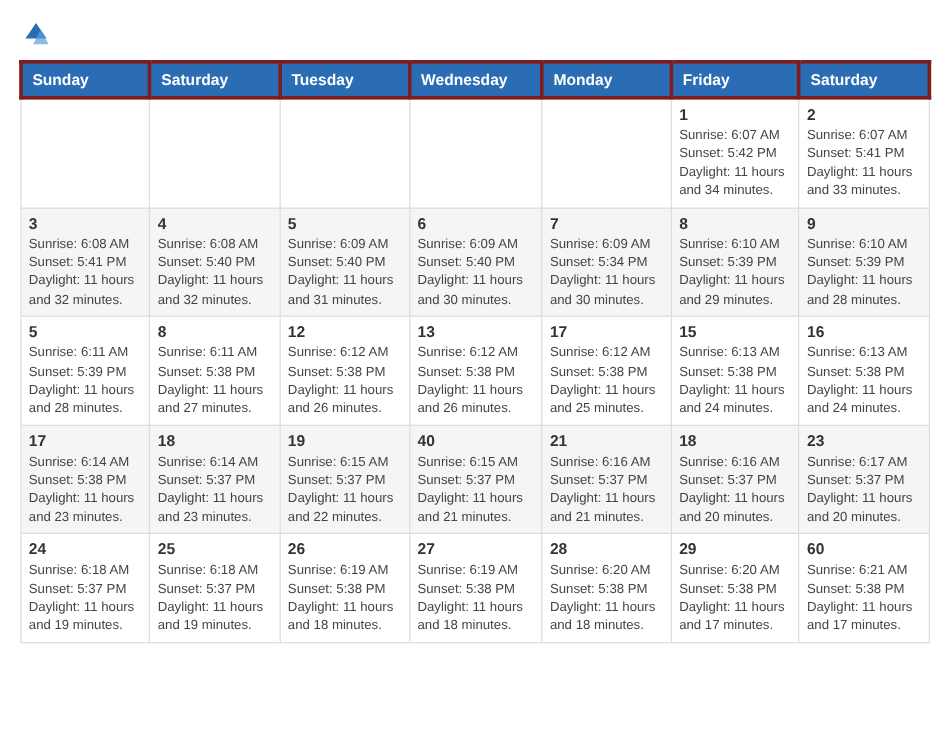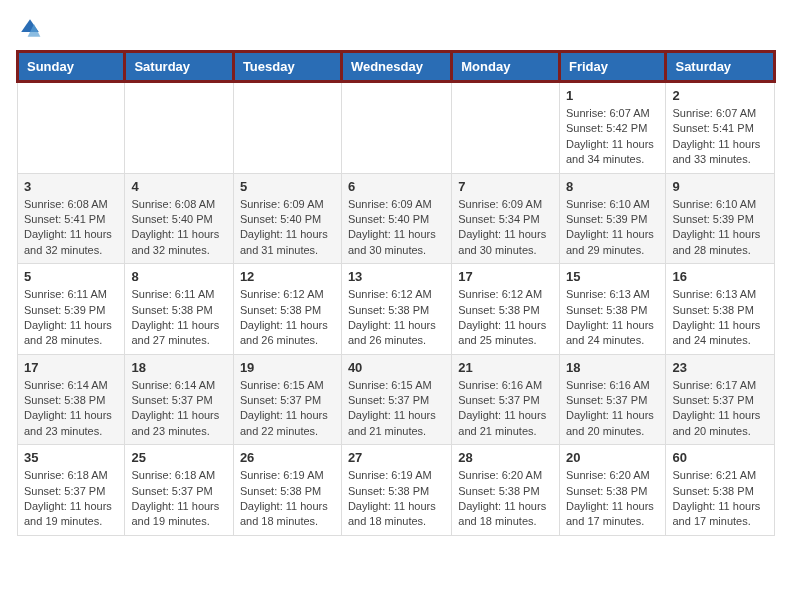--- a/index.html
+++ b/index.html
@@ -272,21 +272,21 @@
         </td>
         <td>
           <div class="day-number">23</div>
           <div class="day-info">Sunrise: 6:17 AM
 Sunset: 5:37 PM
 Daylight: 11 hours and 20 minutes.</div>
         </td>
       </tr>
       <tr>
         <td>
-          <div class="day-number">35</div>
+          <div class="day-number">24</div>
           <div class="day-info">Sunrise: 6:18 AM
 Sunset: 5:37 PM
 Daylight: 11 hours and 19 minutes.</div>
         </td>
         <td>
           <div class="day-number">25</div>
           <div class="day-info">Sunrise: 6:18 AM
 Sunset: 5:37 PM
 Daylight: 11 hours and 19 minutes.</div>
         </td>
@@ -302,21 +302,21 @@
 Sunset: 5:38 PM
 Daylight: 11 hours and 18 minutes.</div>
         </td>
         <td>
           <div class="day-number">28</div>
           <div class="day-info">Sunrise: 6:20 AM
 Sunset: 5:38 PM
 Daylight: 11 hours and 18 minutes.</div>
         </td>
         <td>
-          <div class="day-number">20</div>
+          <div class="day-number">29</div>
           <div class="day-info">Sunrise: 6:20 AM
 Sunset: 5:38 PM
 Daylight: 11 hours and 17 minutes.</div>
         </td>
         <td>
           <div class="day-number">60</div>
           <div class="day-info">Sunrise: 6:21 AM
 Sunset: 5:38 PM
 Daylight: 11 hours and 17 minutes.</div>
         </td>

